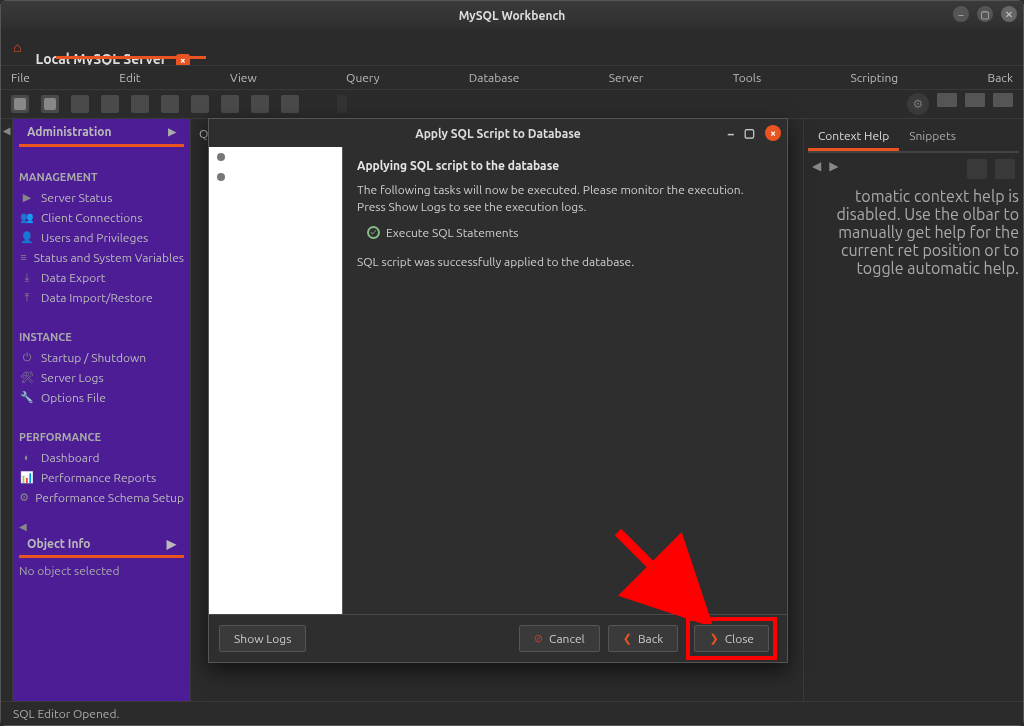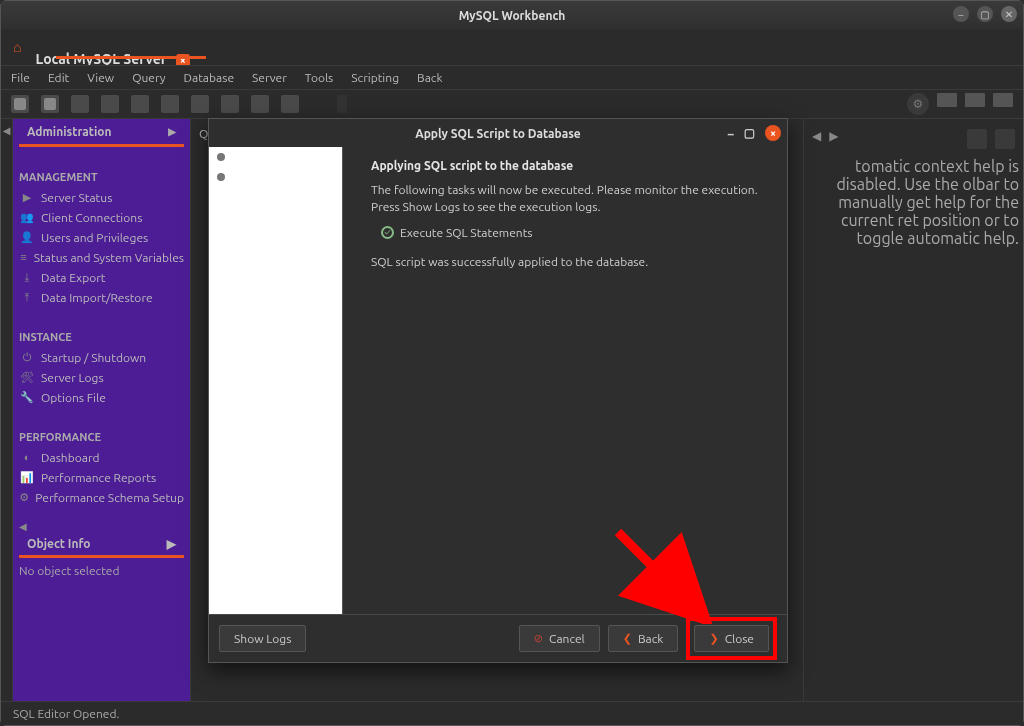--- a/index.html
+++ b/index.html
@@ -8,21 +8,21 @@
   .titlebar { height: 28px; background: linear-gradient(#3a3a3a,#2f2f2f); display: flex; align-items: center; justify-content: center; position: relative; }
   .titlebar .title { color: #ddd; font-weight: 600; }
   .titlebar .win-btns { position: absolute; right: 6px; top: 5px; display: flex; gap: 8px; }
   .win-btn { width: 16px; height: 16px; background: #555; border-radius: 8px; display: flex; align-items: center; justify-content: center; font-size: 10px; color: #ccc; }
   .win-btn.close { background: #666; }
   .tabline { height: 36px; display: flex; align-items: center; padding: 0 12px; gap: 14px; }
   .home-icon { color: #e95420; font-size: 14px; }
   .conntab { color: #ddd; font-weight: 700; font-size: 14px; padding: 6px 0; margin-top: 23px; }
   .conntab .x { background: #e95420; color: #fff; border-radius: 3px; font-size: 10px; padding: 1px 4px; margin-left: 6px; }
   .tab-underline { height: 3px; background: #e95420; width: 150px; position: absolute; left: 56px; top: 56px; }
-  .menubar { height: 24px; display: flex; align-items: center; padding: 0 10px; gap: 18px; border-top: 1px solid #3a3a3a; background:#2b2b2b; color: #bbb; }
+  .menubar { height: 24px; display: flex; align-items: center; padding: 0 10px; gap: 18px; border-top: 1px solid #3a3a3a; background:#2b2b2b; color: #bbb; justify-content: space-between; }
   .toolbar { height: 30px; display: flex; align-items: center; padding: 0 10px; gap: 12px; border-top:1px solid #3a3a3a; border-bottom:1px solid #3a3a3a; background:#2b2b2b; }
   .tool-icn { width: 18px; height: 18px; background: #4a4a4a; border-radius: 2px; position:relative; }
   .tool-icn.sql::after{content:"";position:absolute;left:3px;top:3px;width:12px;height:12px;background:#888;border-radius:2px;}
   .toolbar .right { margin-left: auto; display:flex; gap:8px; }
   .pane-btn { width: 20px; height: 14px; background: #555; border-radius:1px; }
   .gearcircle { width:22px;height:22px;border-radius:11px;background:#3a3a3a;display:flex;align-items:center;justify-content:center;color:#777; }
   .body { flex: 1; display: flex; position: relative; }
   .sidebar { width: 178px; background: #4c1d95; border-right: 1px solid #3a3a3a; display:flex; flex-direction:column; }
   .sidehdr { height: 28px; display:flex; align-items:center; justify-content:space-between; padding:0 8px; color:#bbb; font-weight:600; border-bottom:3px solid #e95420; margin:0 6px; }
   .sidehdr .chev{ color:#aaa; font-size:10px;}
@@ -45,21 +45,21 @@
   
   .dialog { position:absolute; left:208px; top:118px; width:580px; height:545px; background:#2e2e2e; border:1px solid #555; box-shadow:0 8px 20px rgba(0,0,0,.6); display:flex; flex-direction:column; }
   .dlg-title { height:28px; display:flex; align-items:center; justify-content:center; color:#ddd; font-weight:600; position:relative; }
   .dlg-btns { position:absolute; right:6px; top:6px; display:flex; gap:10px; align-items:center; color:#ccc; }
   .dlg-close { width:16px;height:16px;border-radius:8px;background:#e95420;color:#fff;display:flex;align-items:center;justify-content:center;font-size:10px; }
   .dlg-body { flex:1; display:flex; }
   .dlg-steps { width:134px; background:#fff; border-right:1px solid #555; }
   .step { display:flex; align-items:center; gap:6px; padding:6px 8px; font-size:11px; }
   .step .dot { width:8px; height:8px; border-radius:50%; background:#777; }
   .step.active { color:#c06030; font-weight:600; }
-  .dlg-main { flex:1; padding:12px 28px; color:#d0d0d0; font-size:12px; position:relative; }
+  .dlg-main { flex:1; padding:12px 14px; color:#d0d0d0; font-size:12px; position:relative; }
   .dlg-main .h { font-weight:700; color:#e6e6e6; margin-bottom:10px; }
   .dlg-main .task { display:flex; align-items:center; gap:6px; margin:10px 0 8px 10px; }
   .check { width:13px; height:13px; border-radius:50%; background:#2e2e2e; border:2px solid #8b8; display:flex;align-items:center;justify-content:center;color:#8b8;font-size:9px; }
   .dlg-footer { height:48px; border-top:1px solid #4a4a4a; display:flex; align-items:center; padding:0 10px; gap:8px; }
   .btn { background:#3a3a3a; border:1px solid #555; color:#ccc; padding:6px 14px; border-radius:2px; font-size:12px; display:flex; align-items:center; gap:6px; }
   .btn .b-ic { font-size:11px; }
   .spacer { flex:1; }
   .close-highlight { border:4px solid #ff0000; padding:4px; }
   .annot-arrow { position:absolute; left:608px; top:524px; pointer-events:none; }
   .dbicon { position:absolute; left:182px; top:158px; width:28px; height:28px; }
@@ -199,20 +199,24 @@
       <div class="qhdr">
           <span>Qu</span>
         </div>
       <div class="dbicon">
           <div class="cyl"></div>
         </div>
       <div class="bottomtab">Sc</div>
     </div>
 
     <div class="rightpanel">
+      <div class="rptabs">
+        <div class="rptab active">Context Help</div>
+        <div class="rptab">Snippets</div>
+      </div>
       <div class="rptoolbar">
         <span style="color:#888">◀</span>
         <span style="color:#888">▶</span>
         <span style="flex:1"></span>
         <div class="ic"></div>
         <div class="ic"></div>
       </div>
       <div class="rpbody">tomatic context help is disabled. Use the olbar to manually get help for the current ret position or to toggle automatic help.</div>
     </div>
   </div>

